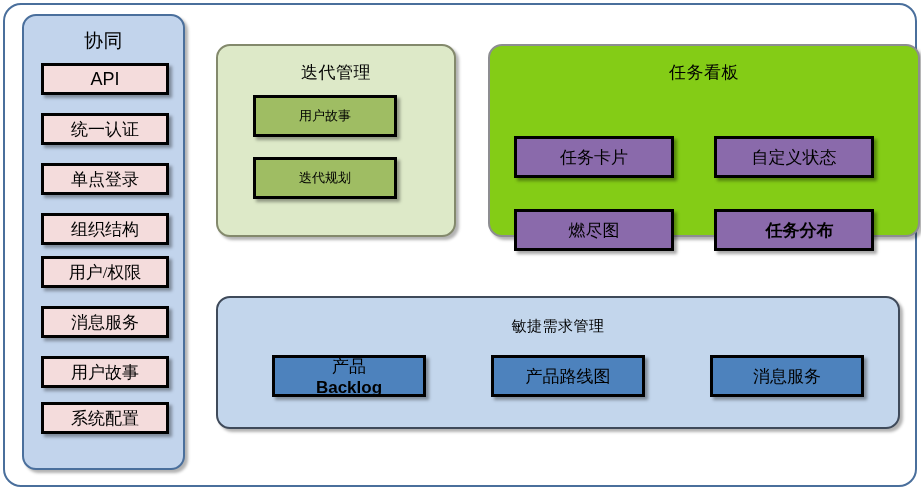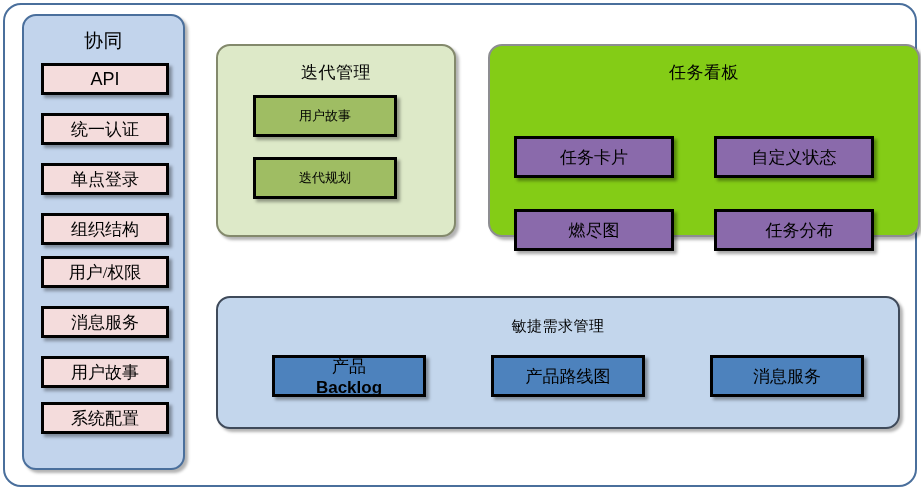--- a/index.html
+++ b/index.html
@@ -135,21 +135,21 @@
     background: #8a6aab;
     border: 3px solid #000000;
     box-shadow: 3px 3px 3px rgba(0,0,0,0.35);
     display: flex;
     align-items: center;
     justify-content: center;
     font-size: 17px;
     color: #000000;
     margin-top: 41px;
   }
-  .purple-box.bold-label { font-weight: normal; padding-left: 11px; }
+  .purple-box.bold-label { font-weight: bold; padding-left: 11px; }
 
   
   #agile-panel {
     left: 216px;
     top: 296px;
     width: 684px;
     height: 133px;
     background: #c3d6ec;
     border: 2px solid #3f4a5a;
   }

